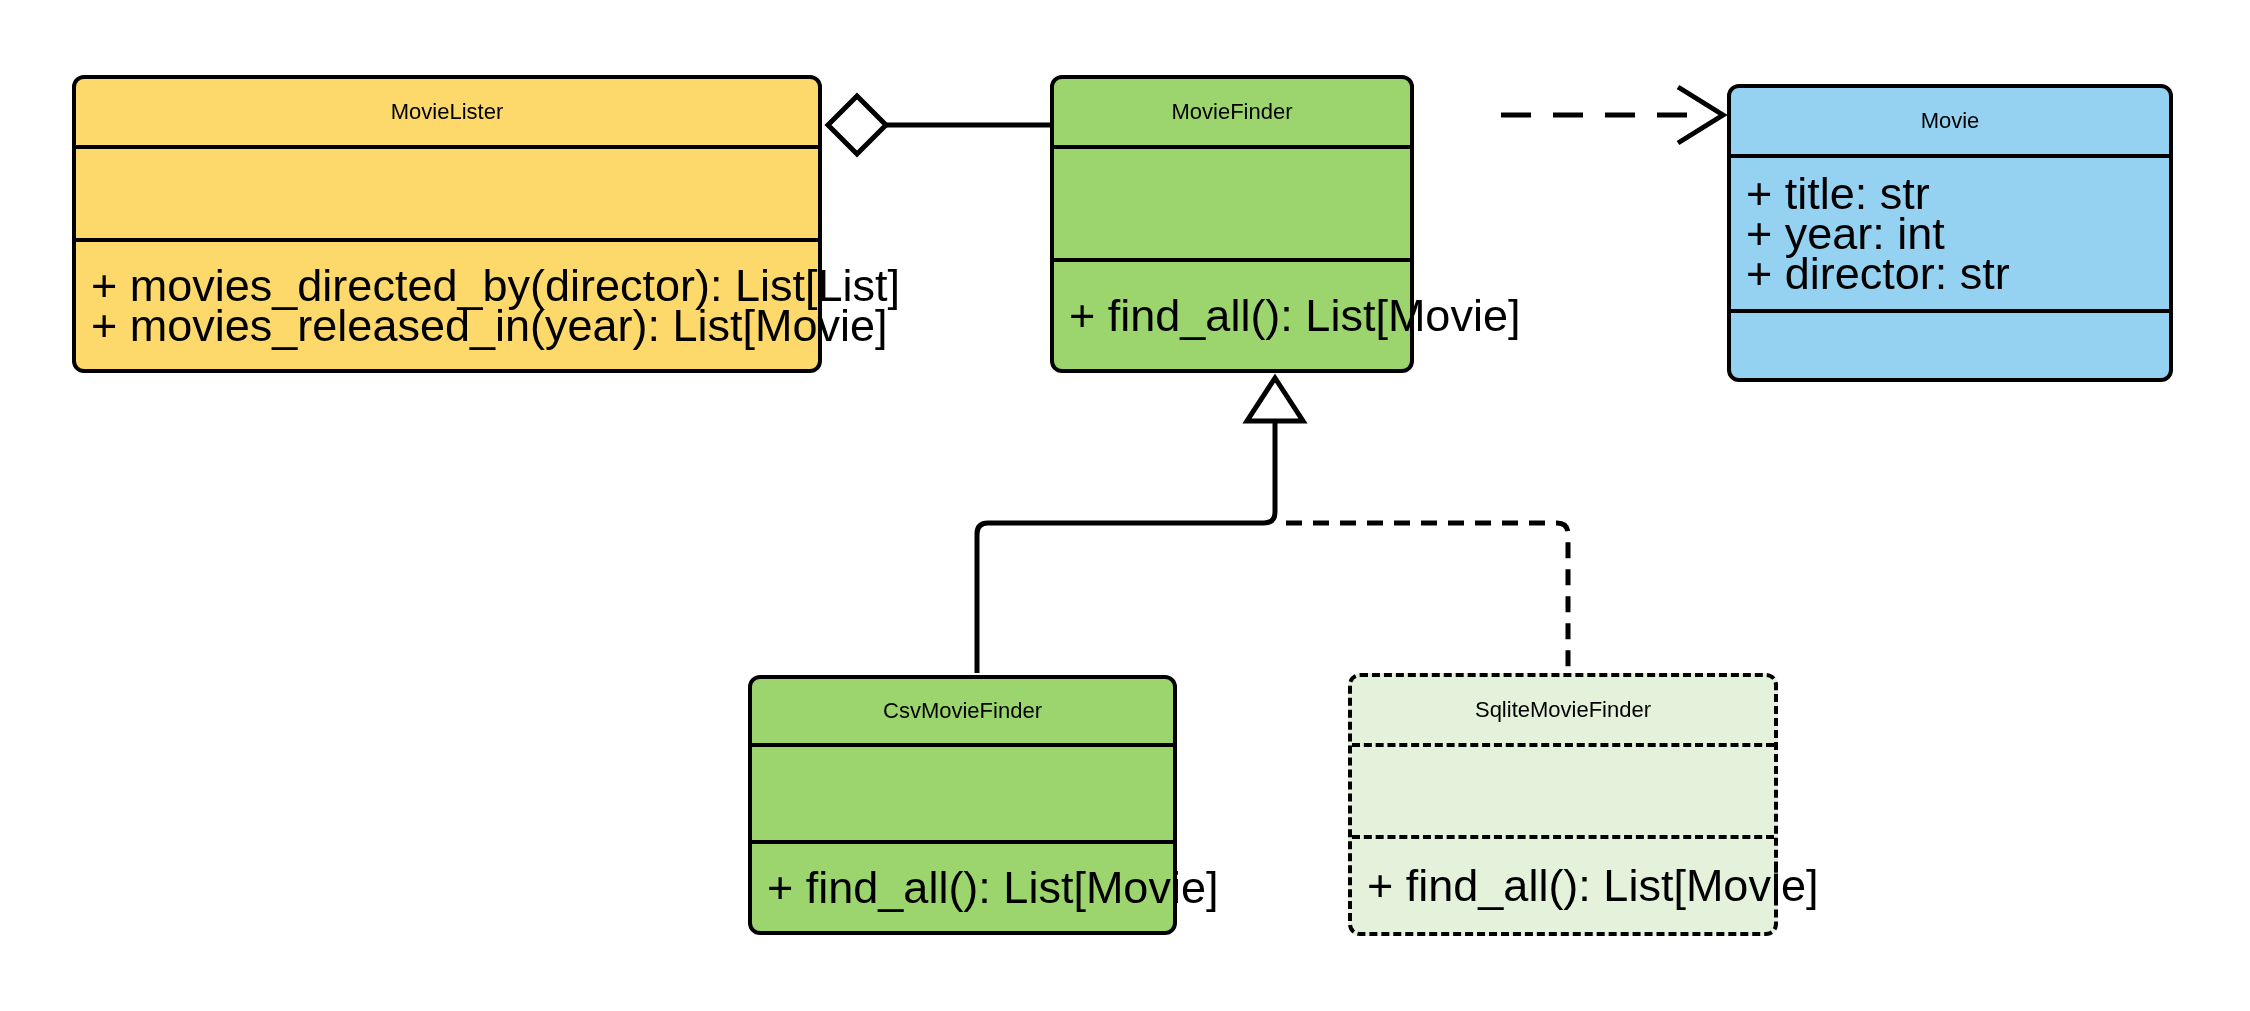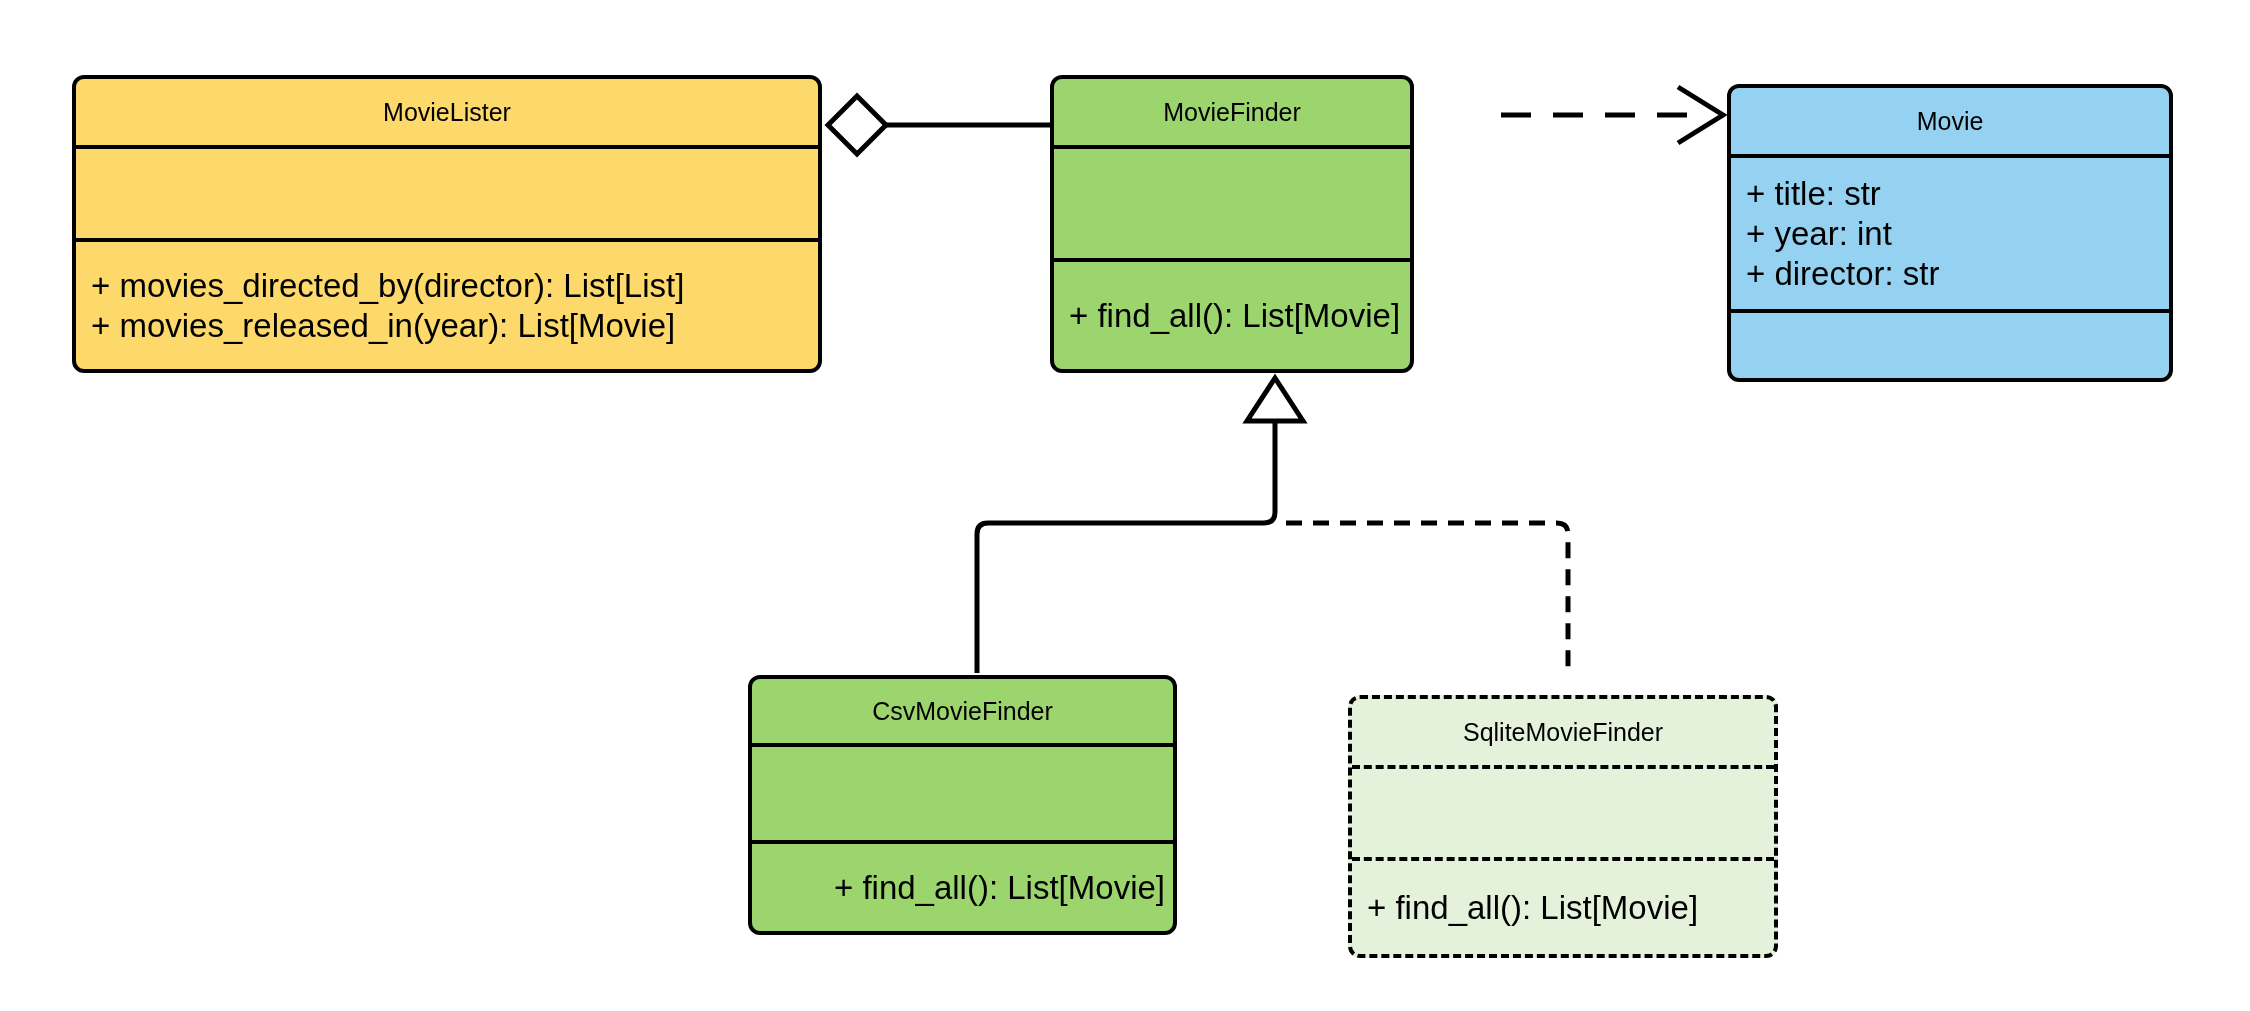--- a/index.html
+++ b/index.html
@@ -16,28 +16,28 @@
     position:absolute;
     box-sizing:border-box;
     border:4px solid #000;
     border-radius:12px;
     display:flex;
     flex-direction:column;
   }
   .uml-class.dashed{border-style:dashed;}
   .c-title{
     display:flex;align-items:center;justify-content:center;
-    font-size:25px;
+    font-size:22px;
     box-sizing:border-box;
   }
   .c-attrs,.c-methods{
     box-sizing:border-box;
     border-top:4px solid #000;
     display:flex;flex-direction:column;justify-content:center;
-    font-size:33px;line-height:40px;
+    font-size:45px;line-height:40px;
     padding-left:15px;padding-right:8px;
   }
   .uml-class.dashed .c-attrs,.uml-class.dashed .c-methods{border-top-style:dashed;}
   .c-methods{flex:1;}
   .member{white-space:nowrap;}
 
   
   #box-movielister{left:72px;top:75px;width:750px;height:298px;}
   #box-movielister .c-title{height:66px;}
   #box-movielister .c-attrs{height:93px;}
@@ -113,21 +113,21 @@
   </div>
 
   <div id="box-csvmoviefinder" class="uml-class" style="background-color: rgb(156, 213, 110);">
     <div class="c-title">CsvMovieFinder</div>
     <div class="c-attrs"></div>
     <div class="c-methods">
       <div class="member">+ find_all(): List[Movie]</div>
     </div>
   </div>
 
-  <div id="box-sqlitemoviefinder" class="uml-class dashed" style="background-color: rgb(228, 242, 220); margin-top: 22px;">
+  <div id="box-sqlitemoviefinder" class="uml-class dashed" style="background-color: rgb(228, 242, 220);">
     <div class="c-title">SqliteMovieFinder</div>
     <div class="c-attrs"></div>
     <div class="c-methods">
       <div class="member">+ find_all(): List[Movie]</div>
     </div>
   </div>
 
 </div>
 
 </body></html>

